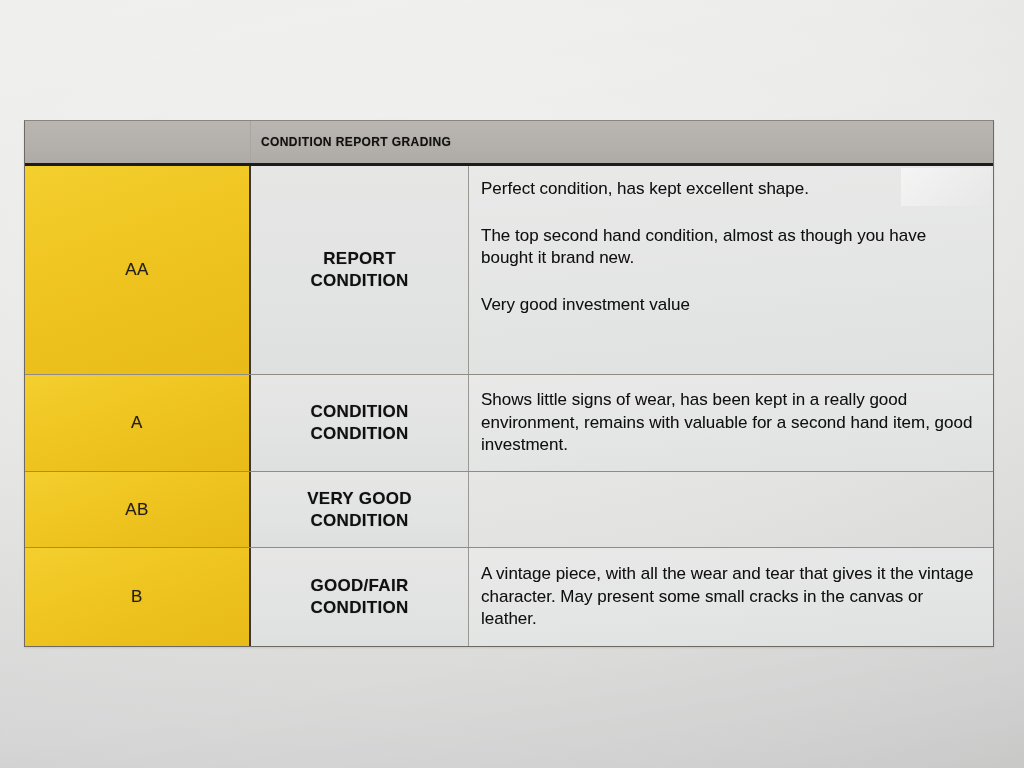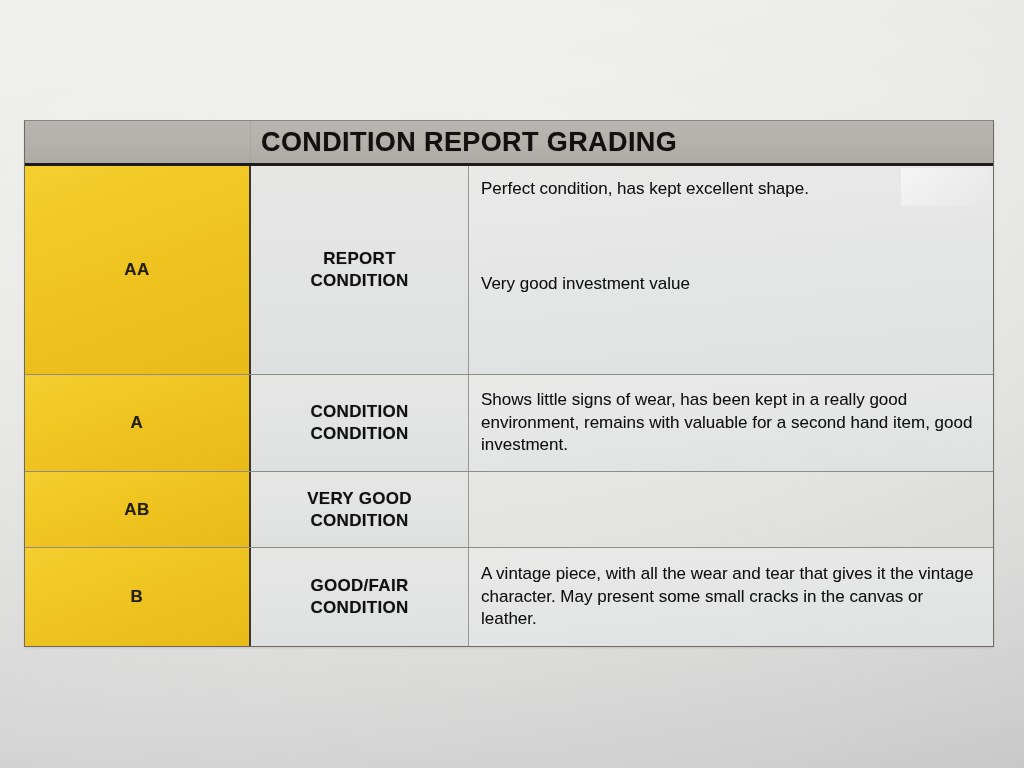--- a/index.html
+++ b/index.html
@@ -54,21 +54,21 @@
   .title-bar .tb-gutter {
     width: 226px;
     flex: 0 0 226px;
     height: 100%;
     border-right: 1px solid #a9a6a1;
     box-sizing: border-box;
   }
   .title-bar .tb-text {
     flex: 1 1 auto;
     padding-left: 10px;
-    font-size: 27px;
+    font-size: 12px;
     font-weight: bold;
     letter-spacing: 0.4px;
     color: #121110;
     text-shadow: 0 0 1px rgba(0,0,0,0.35);
   }
 
   .grade-row {
     display: flex;
     align-items: stretch;
     border-bottom: 1px solid #8f8c86;
@@ -80,21 +80,21 @@
     flex: 0 0 226px;
     background: linear-gradient(160deg, #f3cf2e 0%, #f0c622 38%, #ecc01c 70%, #e8bb18 100%);
     border-right: 2px solid #3b3730;
     box-sizing: border-box;
     display: flex;
     align-items: center;
     justify-content: center;
   }
   .cell-grade .grade-letter {
     font-size: 17px;
-    font-weight: bold;
+    font-weight: normal;
     color: #221f1a;
     letter-spacing: 0.5px;
     text-shadow: 0 0 1px rgba(0,0,0,0.3);
   }
 
   .cell-label {
     width: 218px;
     flex: 0 0 218px;
     background: linear-gradient(180deg, #e6e6e5 0%, #e2e3e3 60%, #dedfdf 100%);
     border-right: 1px solid #9b9893;
@@ -128,21 +128,21 @@
     margin: 0;
     font-size: 17px;
     line-height: 1.33;
     color: #101010;
     text-shadow: 0 0 0.6px rgba(0,0,0,0.22);
   }
   .cell-desc p + p { margin-top: 22px; }
 
   
   .row-aa { height: 208px; }
-  .row-aa .cell-desc { justify-content: flex-start; padding-top: 12px; gap: 48px; }
+  .row-aa .cell-desc { justify-content: flex-start; padding-top: 12px; }
   .row-aa .cell-desc p + p { margin-top: 24px; }
   .row-a  { height: 96px; }
   .row-ab { height: 75px; }
   .row-b  { height: 98px; }
 
   
   .glare {
     position: absolute;
     right: 2px;
     top: 2px;
@@ -168,20 +168,21 @@
     <div class="cell-grade">
       <span class="grade-letter">AA</span>
     </div>
     <div class="cell-label">
       <span class="label-line">REPORT</span>
       <span class="label-line">CONDITION</span>
     </div>
     <div class="cell-desc">
       <div class="glare"></div>
       <p>Perfect condition, has kept excellent shape.</p>
+      <p>The top second hand condition, almost as though you have bought it brand new.</p>
       <p>Very good investment value</p>
     </div>
   </div>
 
   <div class="grade-row row-a">
     <div class="cell-grade">
       <span class="grade-letter">A</span>
     </div>
     <div class="cell-label">
       <span class="label-line">CONDITION</span>

